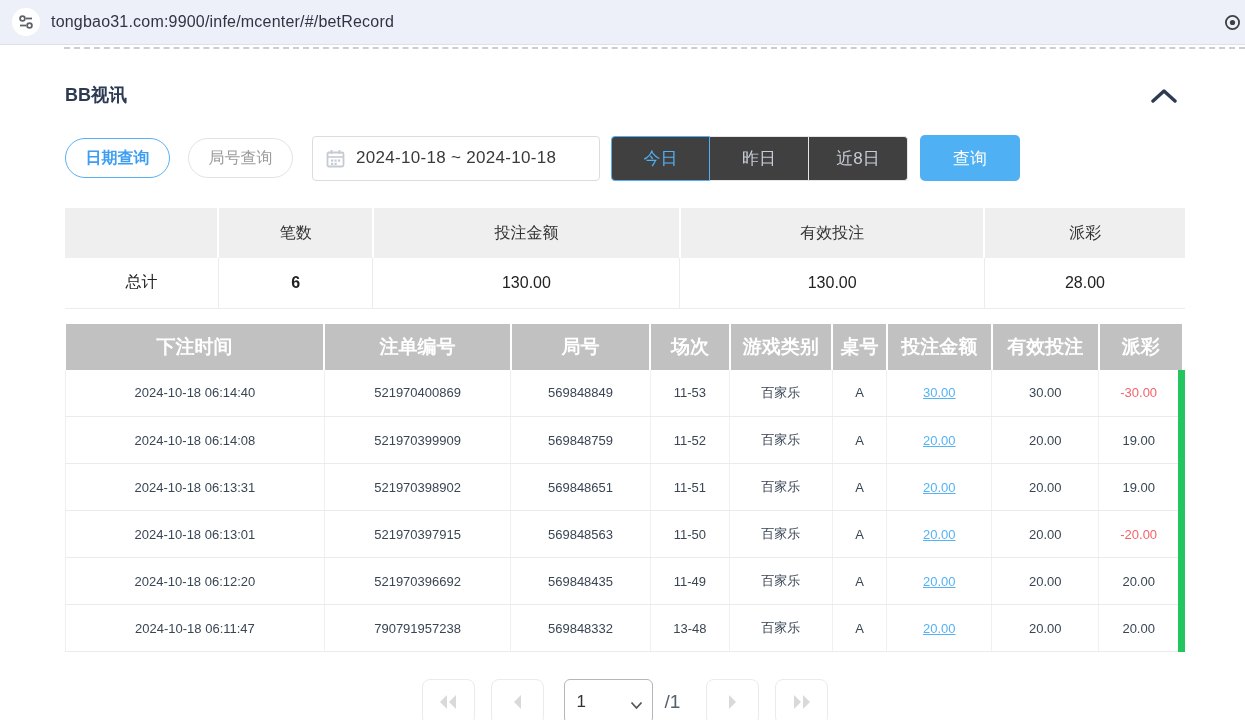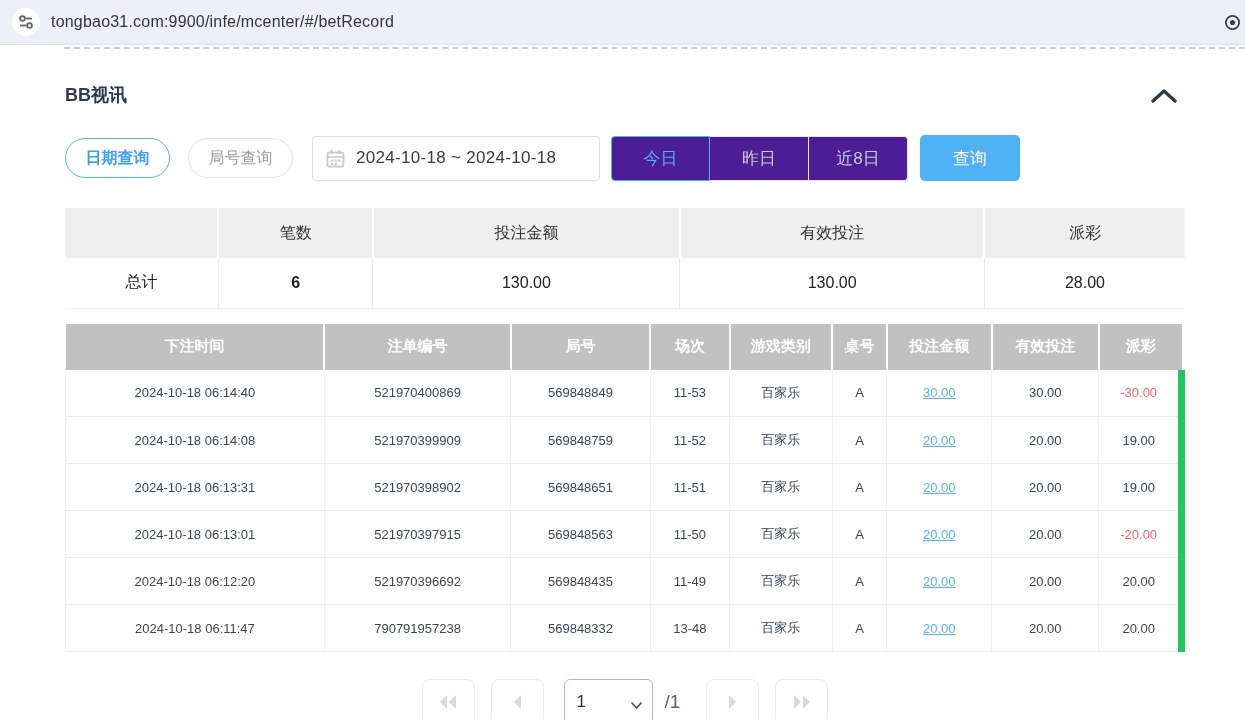--- a/index.html
+++ b/index.html
@@ -26,42 +26,42 @@
   
   .filter-row { margin-top:28px; display:flex; align-items:center; height:46px; }
   .pill { width:105px; height:40px; border-radius:20px; background:#fff; font-size:16px; cursor:pointer; }
   .pill.active { border:1px solid #59b1f4; color:#3d9df2; font-weight:bold; }
   .pill.idle   { border:1px solid #e3e3e3; color:#9b9b9b; margin-left:18px; }
   .date-picker { margin-left:19px; width:288px; height:45px; border:1px solid #dcdcdc; border-radius:4px;
                  display:flex; align-items:center; padding-left:13px; cursor:pointer; background:#fff; }
   .date-picker .cal { display:inline-flex; margin-right:11px; }
   .date-value { font-size:17px; color:#3a3a3a; letter-spacing:.3px; }
   .quick-group { margin-left:11px; display:flex; height:45px; }
-  .quick { width:99px; height:45px; background:#4c1d95; font-size:17px; cursor:pointer;
+  .quick { width:99px; height:45px; background:#404040; font-size:17px; cursor:pointer;
            border:1px solid #e4e6ea; border-left:none; color:#c7ccd6; }
   .quick:first-child { border-left:1px solid #e4e6ea; border-radius:4px 0 0 4px; }
   .quick:last-child { border-radius:0 4px 4px 0; }
   .quick.active { border:1px solid #54b0f2; color:#52b0f3; }
   .search-btn { margin-left:12px; width:100px; height:46px; background:#4fb1f4; color:#fff;
                 font-size:17px; border:none; border-radius:5px; cursor:pointer; }
 
   
   table { border-collapse:collapse; width:100%; table-layout:fixed; }
   .summary-table { margin-top:27px; }
   .summary-table th { background:#efefef; height:50px; font-size:16px; font-weight:normal; color:#333;
                       text-align:center; border-right:2px solid #fff; }
   .summary-table th:last-child { border-right:none; }
   .summary-table td { height:50px; text-align:center; font-size:16px; color:#222;
                       border-bottom:1px solid #ececec; border-right:1px solid #ececec; background:#fff; }
   .summary-table td:last-child { border-right:none; }
   .summary-table td.bold { font-weight:bold; }
 
   
   .detail-table { margin-top:15px; }
-  .detail-table th { background:#c1c1c1; color:#fff; font-size:15px; font-weight:bold; height:46px;
+  .detail-table th { background:#c1c1c1; color:#fff; font-size:19px; font-weight:bold; height:46px;
                      text-align:center; border-right:2px solid #fff; }
   .detail-table th:last-child { border-right:none; }
   .detail-table td { height:47px; text-align:center; font-size:13px; color:#3a4654;
                      border-bottom:1px solid #ebebeb; border-right:1px solid #f0f0f0; background:#fff; }
   .detail-table td:first-child { border-left:1px solid #f0f0f0; }
   .detail-table td:last-child  { border-right:7px solid #22c55e; }
   .detail-table a.amount-link { color:#55b3f3; text-decoration:underline; cursor:pointer; }
   .detail-table td.neg { color:#f5626a; }
 
   

